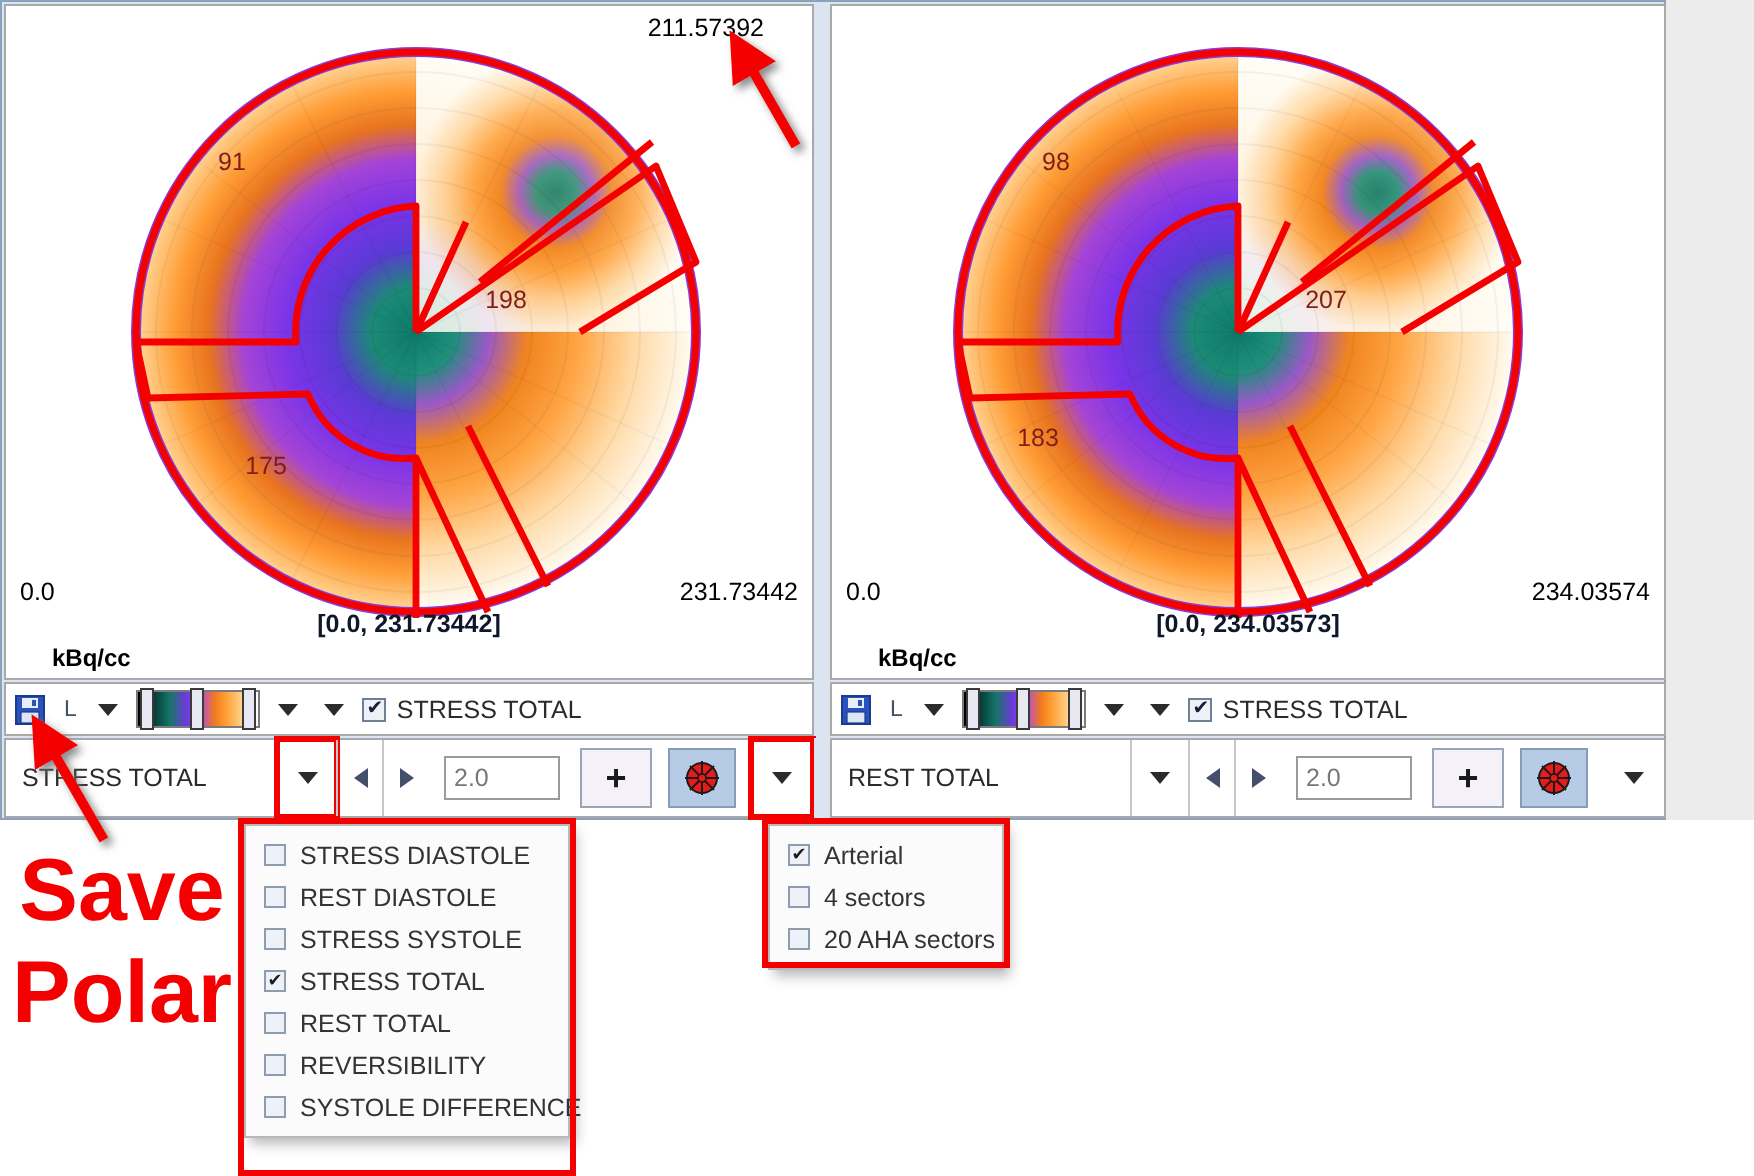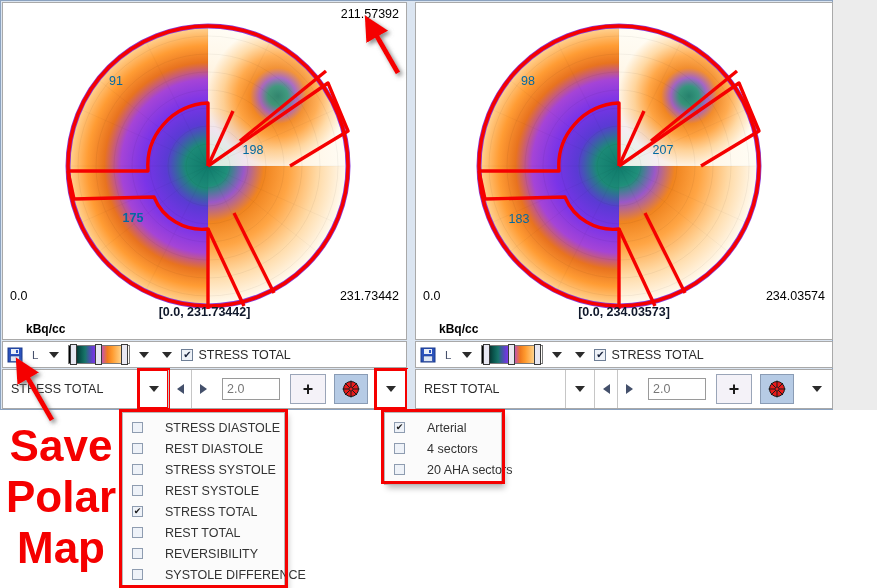--- a/index.html
+++ b/index.html
@@ -26,36 +26,36 @@
   }
   .viewport{
     position:relative;background:#ffffff;border:1px solid #a9a9a9;
     box-sizing:border-box;overflow:hidden;
   }
   #viewport-left{width:405px;height:338px;}
   .vp-gap{width:8px;height:338px;background:#dbe5f1;}
   #viewport-right{width:418px;height:338px;}
 
   .corner-val{position:absolute;font-size:12.5px;color:#000;white-space:nowrap;}
-  .corner-tr{right:7px;top:4px;}
+  .corner-tr{right:24px;top:4px;}
   .corner-bl{left:7px;bottom:36px;}
   .corner-br{right:7px;bottom:36px;}
   .range-label{
     position:absolute;left:0;right:0;bottom:20px;text-align:center;
     font-size:12.5px;font-weight:bold;color:#0f172a;
   }
   .unit-label{
     position:absolute;left:7px;bottom:3px;
     font-size:12px;font-weight:bold;color:#000;margin-left:16px;
   }
 
   
   .polar-wrap{position:absolute;}
   .sector-num{
-    position:absolute;font-size:12.5px;color:#0369a1;
+    position:absolute;font-size:12.5px;color:#7f1d1d;
     transform:translate(-50%,-50%);pointer-events:none;
   }
 
   
   #toolbar-row{
     position:absolute;left:1px;top:340px;width:831px;height:27px;display:flex;
   }
   .tbar{
     background:#ffffff;border:1px solid #a9a9a9;box-sizing:border-box;
     display:flex;align-items:center;height:27px;padding:0 4px;gap:5px;
@@ -130,21 +130,21 @@
   }
   .end-caret{width:30px;height:38px;display:flex;align-items:center;justify-content:center;}
 
   
   .popup{
     position:absolute;background:#fbfbfb;border:1px solid #b8b8b8;
     box-shadow:3px 3px 6px rgba(0,0,0,.28);box-sizing:border-box;
     padding:4px 0;
   }
   .popup-item{
-    display:flex;align-items:center;gap:22px;height:21px;padding:0 10px 0 9px;
+    display:flex;align-items:center;gap:7px;height:21px;padding:0 10px 0 9px;
     font-size:12.5px;color:#333;white-space:nowrap;
   }
   .pchk{
     width:11px;height:11px;border:1px solid #8e9cb0;background:#eef2f8;
     display:inline-flex;align-items:center;justify-content:center;
     font-size:9px;line-height:1;color:#1b1b1b;box-sizing:border-box;flex:0 0 auto;
   }
   #popup-series{left:122px;top:412px;width:163px;}
   #popup-sectors{left:384px;top:412px;width:118px;}
   .ann-rect{
@@ -248,21 +248,21 @@
           <path d="M182 120 L 268 50"></path>
           <path d="M150 145 L 150 82 A63 63 0 0 0 90 150 L 10 150"></path>
           <path d="M10 150 L 16 178 L 96 176 A52 52 0 0 0 150 208 L 150 288"></path>
           <path d="M150 208 L 186 285"></path>
           <path d="M176 192 L 216 272"></path>
         </g>
       </svg>
 
       <div class="sector-num" style="left:113px;top:78px;">91</div>
       <div class="sector-num" style="left:250px;top:147px;">198</div>
-      <div class="sector-num" style="left:130px;top:215px;font-weight:bold;">175</div>
+      <div class="sector-num" style="left:130px;top:230px;">175</div>
 
       <div class="corner-val corner-tr">211.57392</div>
       <div class="corner-val corner-bl">0.0</div>
       <div class="corner-val corner-br">231.73442</div>
       <div class="range-label">[0.0, 231.73442]</div>
       <div class="unit-label">kBq/cc</div>
     </div>
 
     <div class="vp-gap"></div>
 
@@ -475,24 +475,20 @@
   </div>
   <div class="popup-item">
     <span class="pchk"></span>
     <span>REST DIASTOLE</span>
   </div>
   <div class="popup-item">
     <span class="pchk"></span>
     <span>STRESS SYSTOLE</span>
   </div>
   <div class="popup-item">
-    <span class="pchk"></span>
-    <span>REST SYSTOLE</span>
-  </div>
-  <div class="popup-item">
     <span class="pchk">✔</span>
     <span>STRESS TOTAL</span>
   </div>
   <div class="popup-item">
     <span class="pchk"></span>
     <span>REST TOTAL</span>
   </div>
   <div class="popup-item">
     <span class="pchk"></span>
     <span>REVERSIBILITY</span>
@@ -517,21 +513,20 @@
     <span>20 AHA sectors</span>
   </div>
 </div>
 
 <div id="ann-series" class="ann-rect"></div>
 <div id="ann-sectors" class="ann-rect"></div>
 
 <div id="ann-text">
   <div>Save</div>
   <div>Polar</div>
-  <div>Map</div>
 </div>
 
 <svg class="ann-svg" style="left:0;top:0;" width="877" height="588">
   <defs>
     <marker id="ah" markerWidth="5" markerHeight="5" refX="2.5" refY="2.5" orient="auto">
       <path d="M0,0 L5,2.5 L0,5 Z" fill="#f50000"></path>
     </marker>
     <filter id="shd" x="-40%" y="-40%" width="200%" height="200%">
       <feDropShadow dx="2.5" dy="2.5" stdDeviation="2" flood-color="#777" flood-opacity=".85"></feDropShadow>
     </filter>

